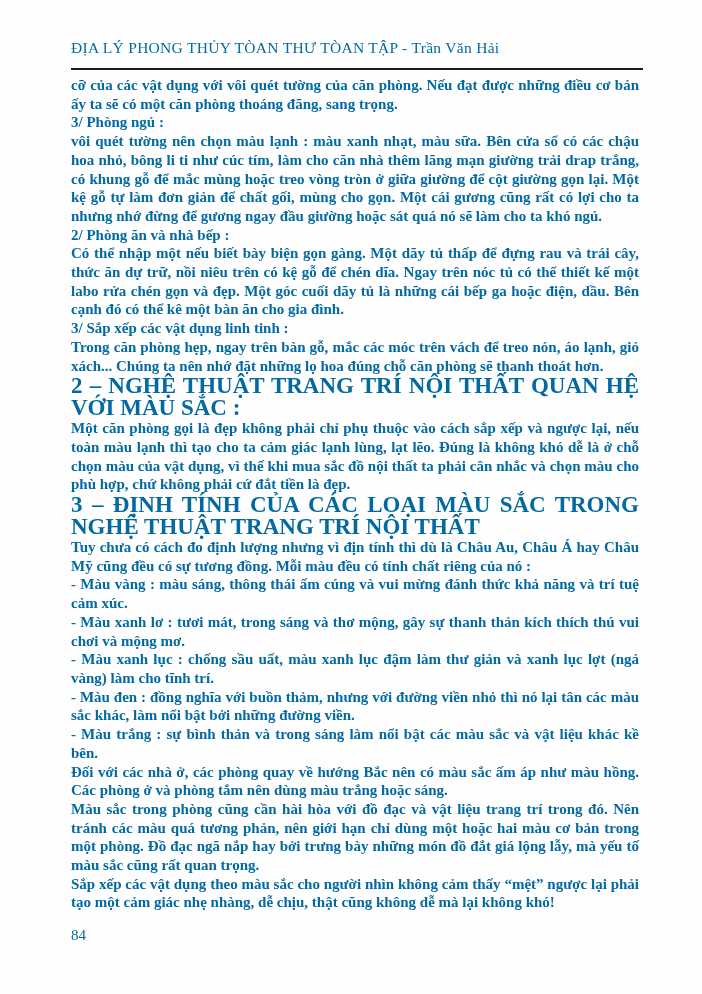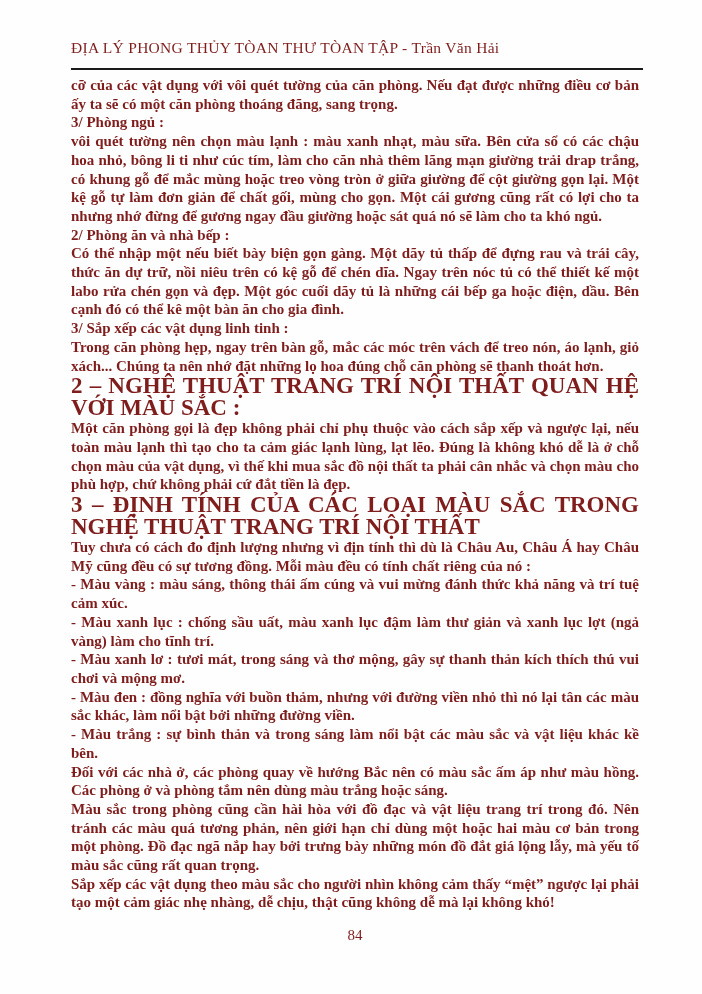--- a/index.html
+++ b/index.html
@@ -6,21 +6,21 @@
     margin: 0;
     padding: 0;
     background: #e8e8e8;
   }
   .page {
     position: relative;
     width: 702px;
     height: 994px;
     margin: 0 auto;
     background: #fefefe;
-    color: #7f1d1d;
+    color: #0369a1;
     font-family: "Liberation Serif", "DejaVu Serif", serif;
     overflow: hidden;
     box-sizing: border-box;
   }
   .header {
     position: absolute;
     top: 38px;
     left: 71px;
     width: 572px;
   }
@@ -55,21 +55,20 @@
   }
   .para.section {
     font-size: 23px;
     line-height: 22px;
   }
   .page-number {
     position: absolute;
     top: 926px;
     left: 71px;
     width: 568px;
-    text-align: center;
     font-size: 15px;
     line-height: 18px;
   }
 </style>
 </head>
 <body>
 
 <div class="page">
 
   <div class="header">
@@ -83,22 +82,22 @@
       <p class="para body">vôi quét tường nên chọn màu lạnh : màu xanh nhạt, màu sữa. Bên cửa sổ có các chậu hoa nhỏ, bông li ti như cúc tím, làm cho căn nhà thêm lãng mạn giường trải drap trắng, có khung gỗ để mắc mùng hoặc treo vòng tròn ở giữa giường để cột giường gọn lại. Một kệ gỗ tự làm đơn giản để chất gối, mùng cho gọn. Một cái gương cũng rất có lợi cho ta nhưng nhớ đừng để gương ngay đầu giường hoặc sát quá nó sẽ làm cho ta khó ngủ.</p>
       <p class="para body">2/ Phòng ăn và nhà bếp :</p>
       <p class="para body">Có thể nhập một nếu biết bày biện gọn gàng. Một dãy tủ thấp để đựng rau và trái cây, thức ăn dự trữ, nồi niêu trên có kệ gỗ để chén dĩa. Ngay trên nóc tủ có thể thiết kế một labo rửa chén gọn và đẹp. Một góc cuối dãy tủ là những cái bếp ga hoặc điện, dầu. Bên cạnh đó có thể kê một bàn ăn cho gia đình.</p>
       <p class="para body">3/ Sắp xếp các vật dụng linh tinh :</p>
       <p class="para body">Trong căn phòng hẹp, ngay trên bàn gỗ, mắc các móc trên vách để treo nón, áo lạnh, giỏ xách... Chúng ta nên nhớ đặt những lọ hoa đúng chỗ căn phòng sẽ thanh thoát hơn.</p>
       <p class="para section">2 – NGHỆ THUẬT TRANG TRÍ NỘI THẤT QUAN HỆ VỚI MÀU SẮC :</p>
       <p class="para body">Một căn phòng gọi là đẹp không phải chỉ phụ thuộc vào cách sắp xếp và ngược lại, nếu toàn màu lạnh thì tạo cho ta cảm giác lạnh lùng, lạt lẽo. Đúng là không khó dễ là ở chỗ chọn màu của vật dụng, vì thế khi mua sắc đồ nội thất ta phải cân nhắc và chọn màu cho phù hợp, chứ không phải cứ đắt tiền là đẹp.</p>
       <p class="para section">3 – ĐỊNH TÍNH CỦA CÁC LOẠI MÀU SẮC TRONG NGHỆ THUẬT TRANG TRÍ NỘI THẤT</p>
       <p class="para body">Tuy chưa có cách đo định lượng nhưng vì địn tính thì dù là Châu Au, Châu Á hay Châu Mỹ cũng đều có sự tương đồng. Mỗi màu đều có tính chất riêng của nó :</p>
       <p class="para body">- Màu vàng : màu sáng, thông thái ấm cúng và vui mừng đánh thức khả năng và trí tuệ cảm xúc.</p>
+      <p class="para body">- Màu xanh lơ : tươi mát, trong sáng và thơ mộng, gây sự thanh thản kích thích thú vui chơi và mộng mơ.</p>
       <p class="para body">- Màu xanh lục : chống sầu uất, màu xanh lục đậm làm thư giản và xanh lục lợt (ngả vàng) làm cho tĩnh trí.</p>
-      <p class="para body">- Màu xanh lơ : tươi mát, trong sáng và thơ mộng, gây sự thanh thản kích thích thú vui chơi và mộng mơ.</p>
       <p class="para body">- Màu đen : đồng nghĩa với buồn thảm, nhưng với đường viền nhỏ thì nó lại tân các màu sắc khác, làm nổi bật bởi những đường viền.</p>
       <p class="para body">- Màu trắng : sự bình thản và trong sáng làm nổi bật các màu sắc và vật liệu khác kề bên.</p>
       <p class="para body">Đối với các nhà ở, các phòng quay về hướng Bắc nên có màu sắc ấm áp như màu hồng. Các phòng ở và phòng tắm nên dùng màu trắng hoặc sáng.</p>
       <p class="para body">Màu sắc trong phòng cũng cần hài hòa với đồ đạc và vật liệu trang trí trong đó. Nên tránh các màu quá tương phản, nên giới hạn chỉ dùng một hoặc hai màu cơ bản trong một phòng. Đồ đạc ngã nắp hay bởi trưng bày những món đồ đắt giá lộng lẫy, mà yếu tố màu sắc cũng rất quan trọng.</p>
       <p class="para body">Sắp xếp các vật dụng theo màu sắc cho người nhìn không cảm thấy “mệt” ngược lại phải tạo một cảm giác nhẹ nhàng, dễ chịu, thật cũng không dễ mà lại không khó!</p>
     </div>
 
   <div class="page-number">84</div>
 
 </div>

